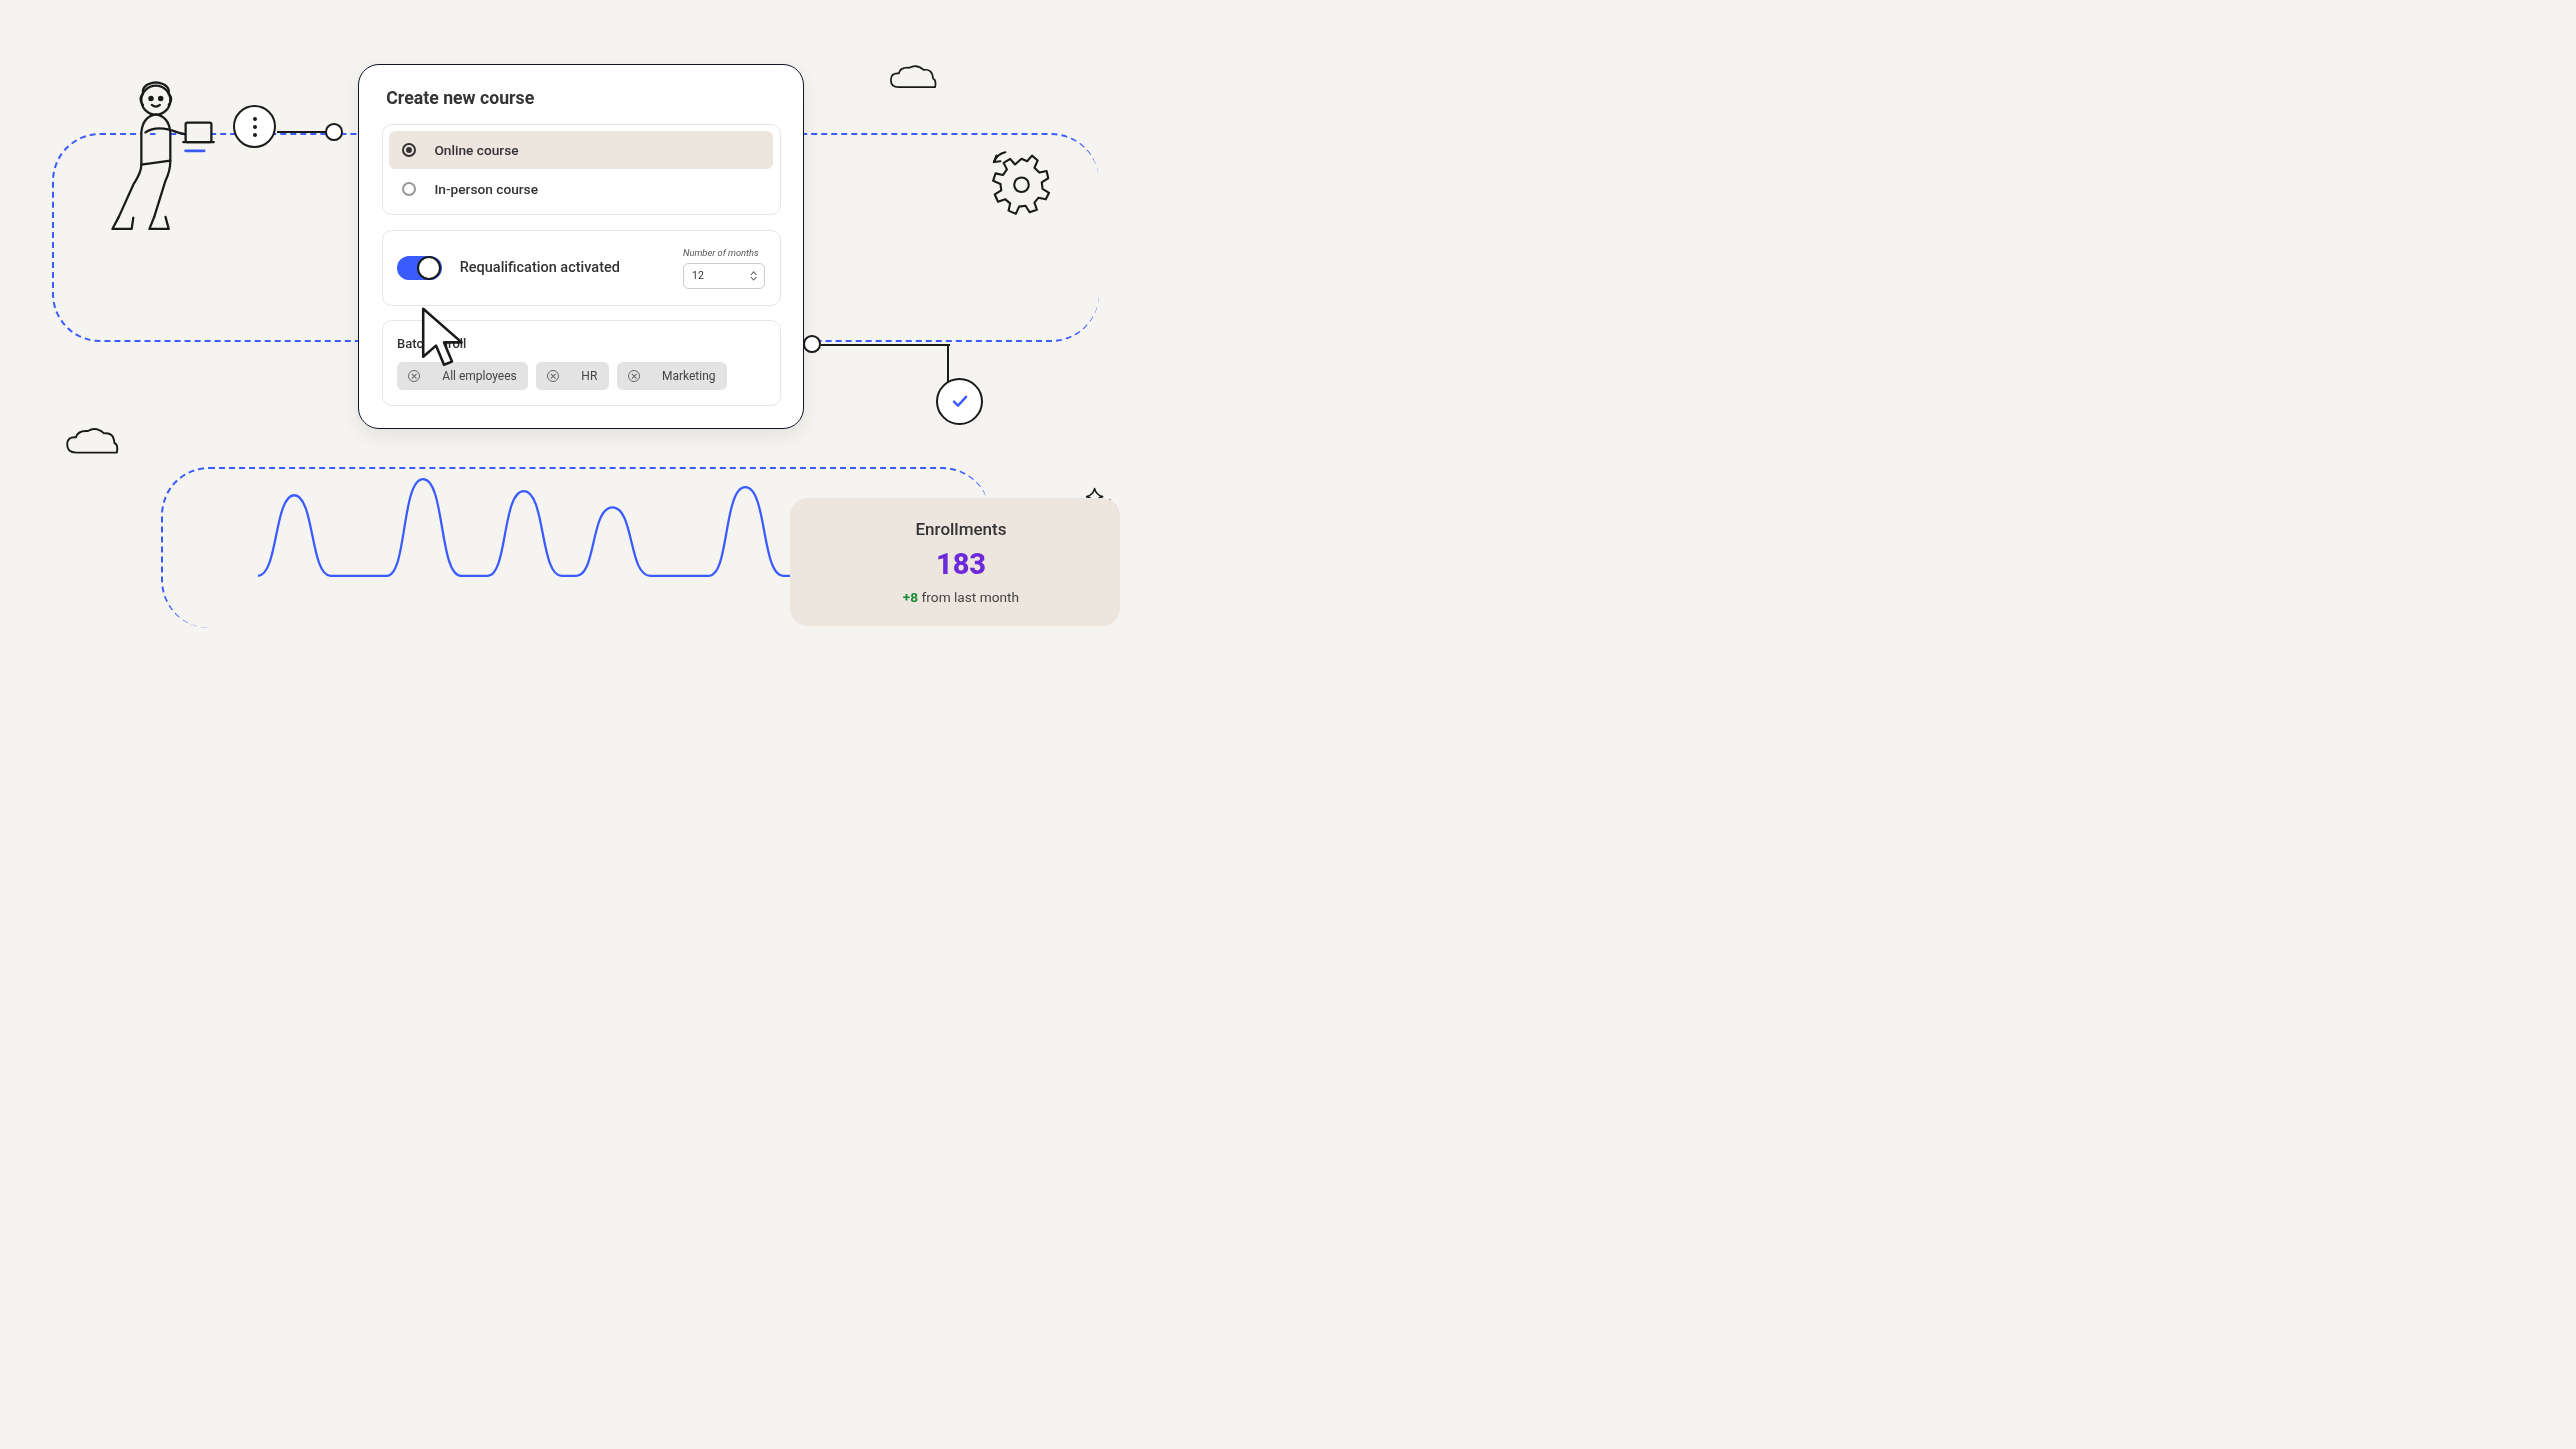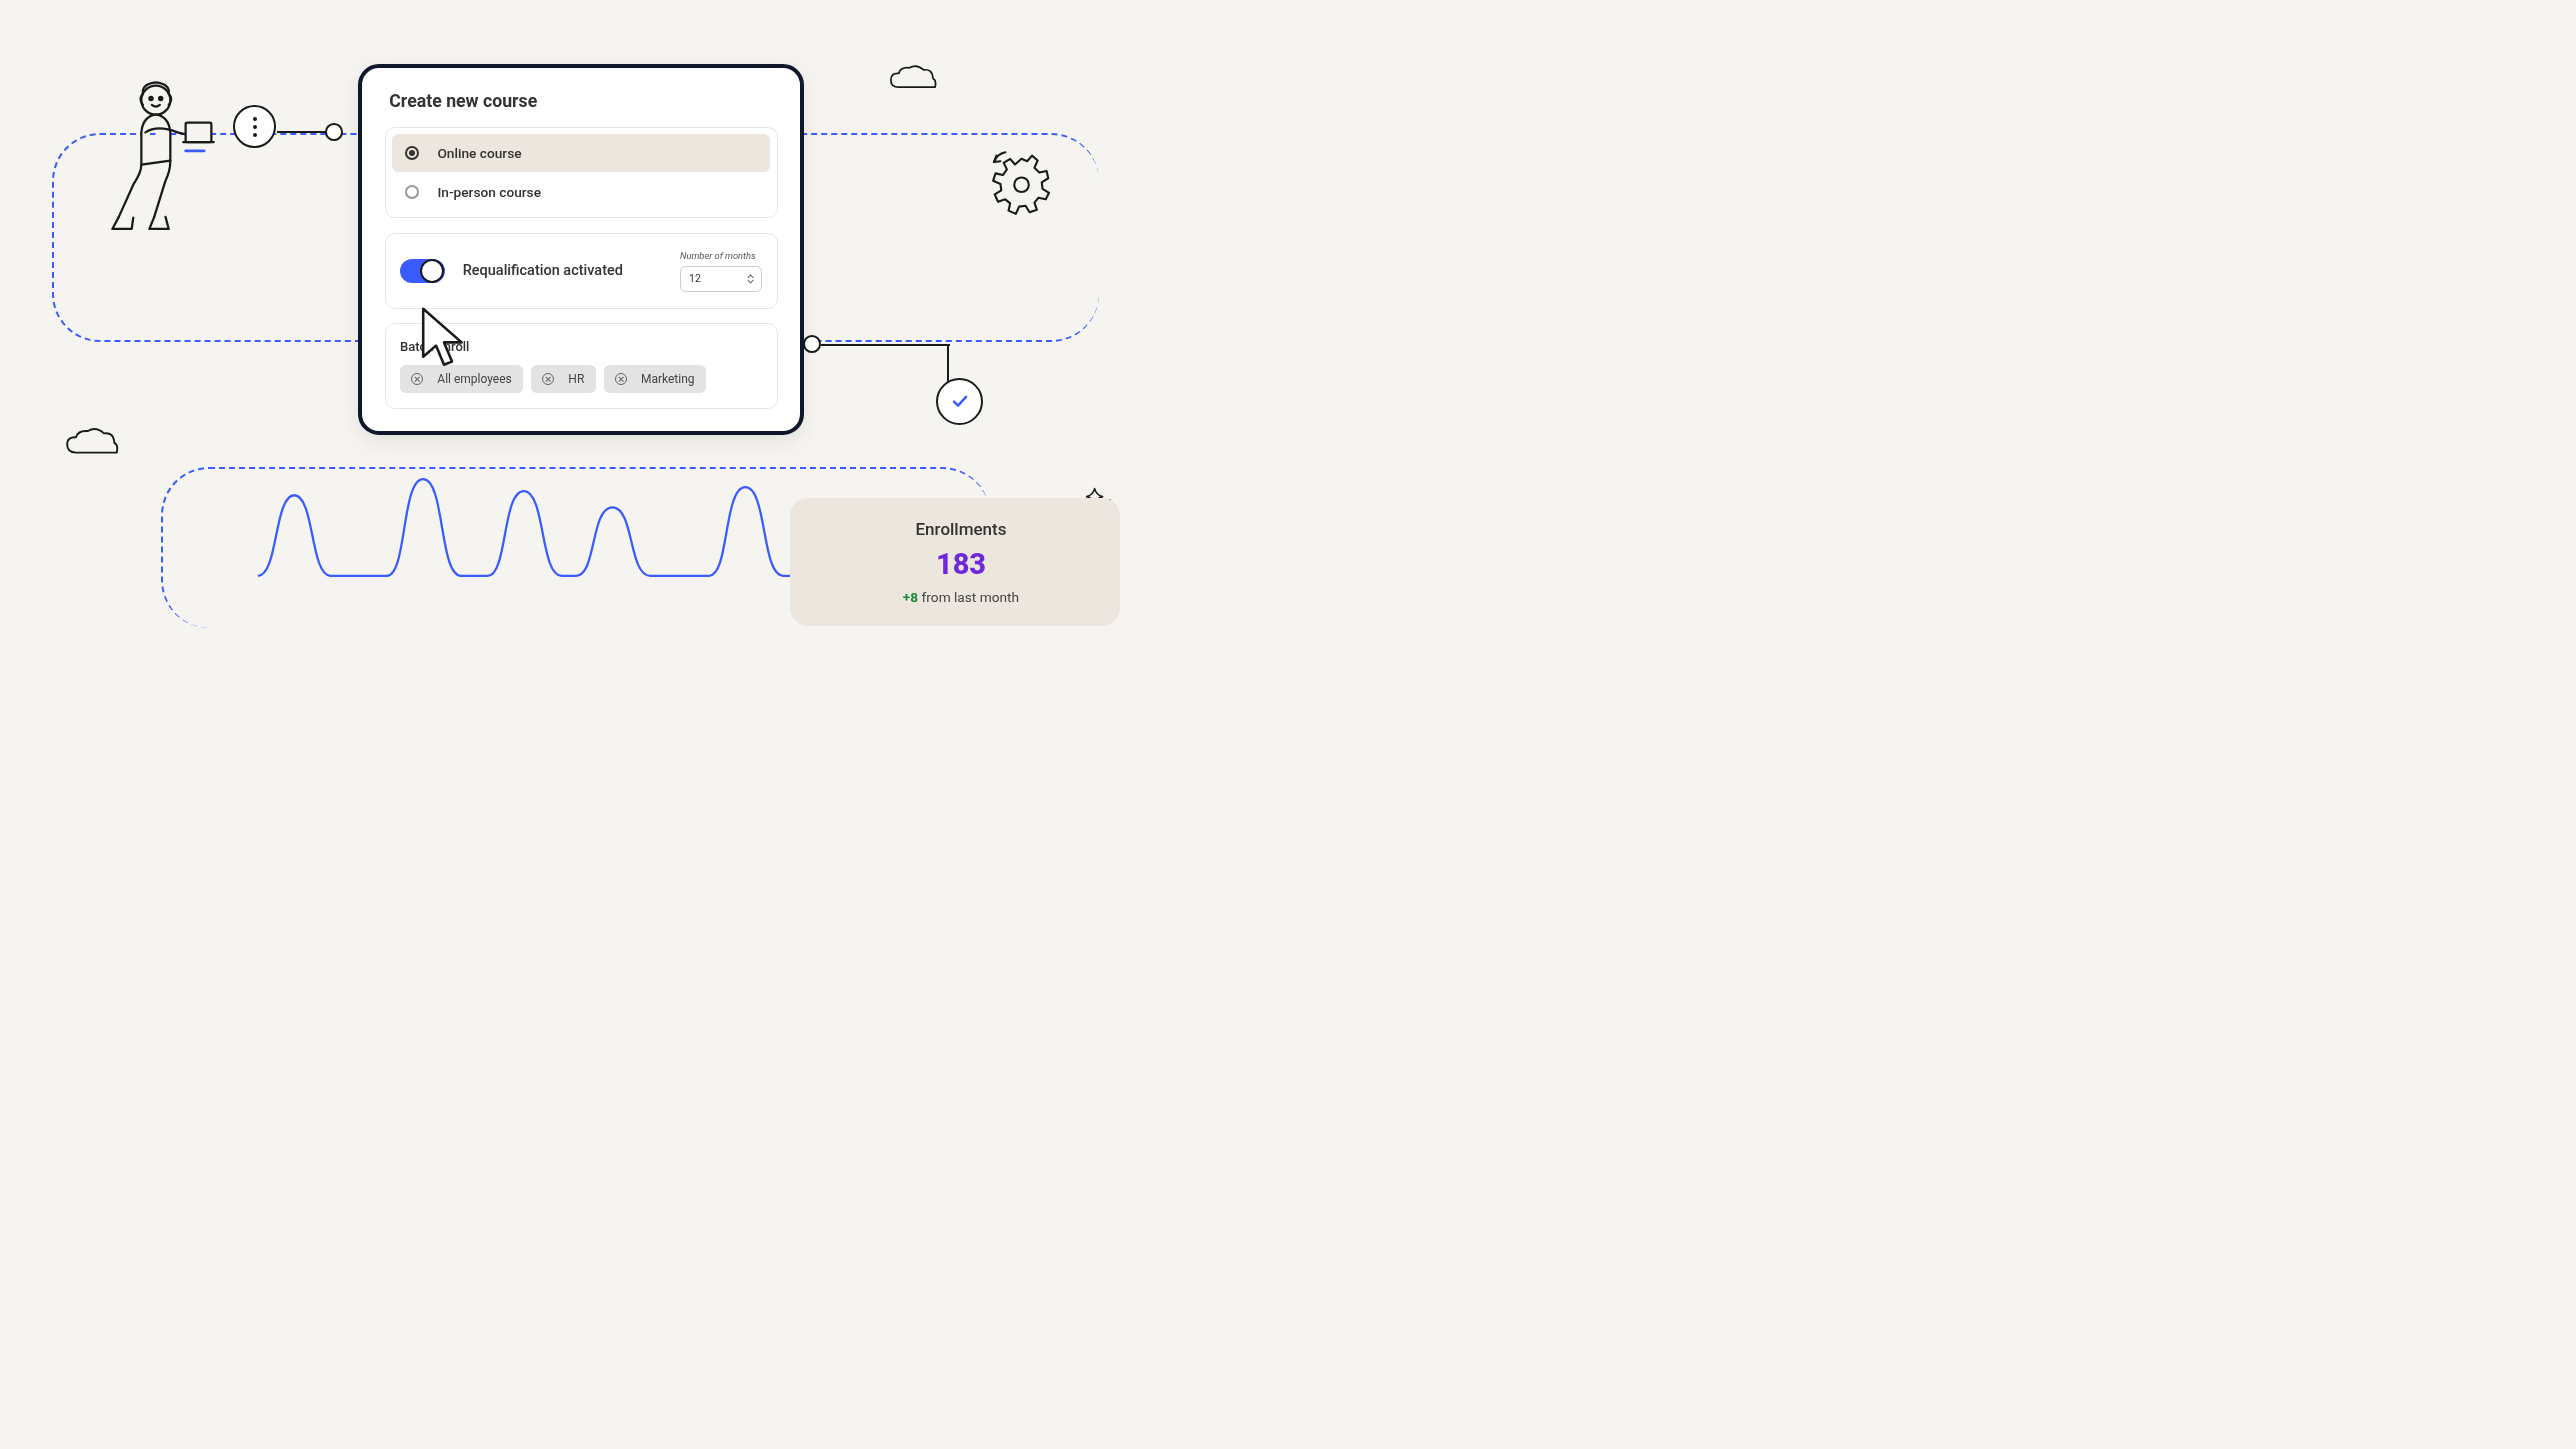--- a/index.html
+++ b/index.html
@@ -42,21 +42,21 @@
 
   
   .waveform { position: absolute; top: 463px; left: 258px; }
 
   
   .modal {
     position: absolute;
     top: 64px; left: 358px;
     width: 446px;
     background: #fff;
-    border: 4px solid #0f172a;
+    border: 1px solid #0f172a;
     border-radius: 21px;
     padding: 22.5px 22.5px 22.5px 22.5px;
     box-shadow: 0 6.4px 19.3px rgba(0,0,0,0.08);
   }
   .modal-title {
     font-size: 17.7px;
     font-weight: 700;
     color: #333;
     margin-bottom: 16px;
     padding-left: 4.8px;
@@ -136,21 +136,21 @@
     border: 1.2px solid #e6e6e6;
     border-radius: 9.7px;
     padding: 14.5px 14.5px 14.5px 14.5px;
   }
   .batch-title { font-size: 13px; color: #333; font-weight: 500; margin-bottom: 11.3px; }
   .tags { display: flex; gap: 8px; flex-wrap: wrap; }
   .tag {
     background: #e3e3e3;
     border-radius: 5.6px;
     padding: 7.2px 11.3px;
-    display: flex; align-items: center; gap: 14px;
+    display: flex; align-items: center; gap: 22px;
     font-size: 12px; color: #444;
   }
   .remove {
     width: 12px; height: 12px;
     border: 1.1px solid #666;
     border-radius: 50%;
     display: flex; align-items: center; justify-content: center;
   }
 
   

